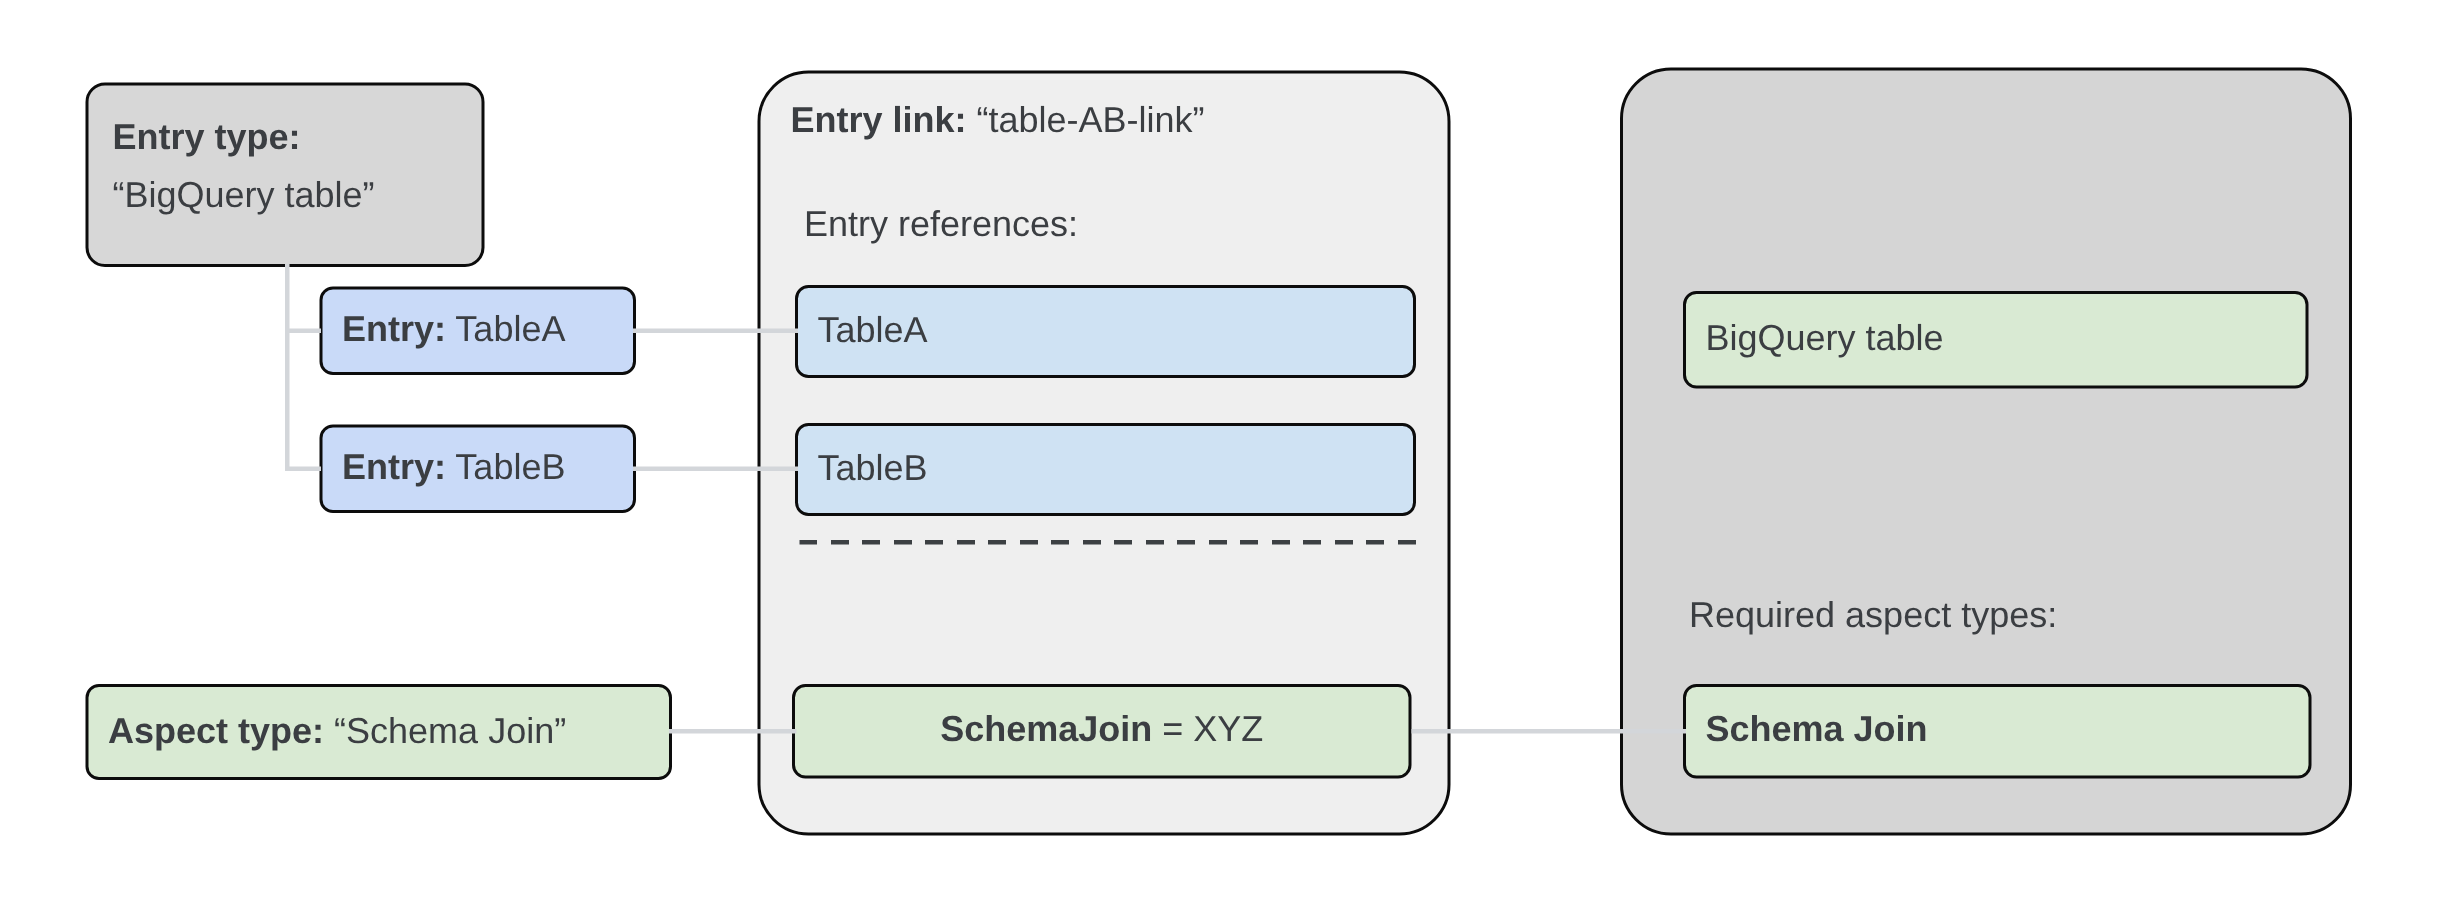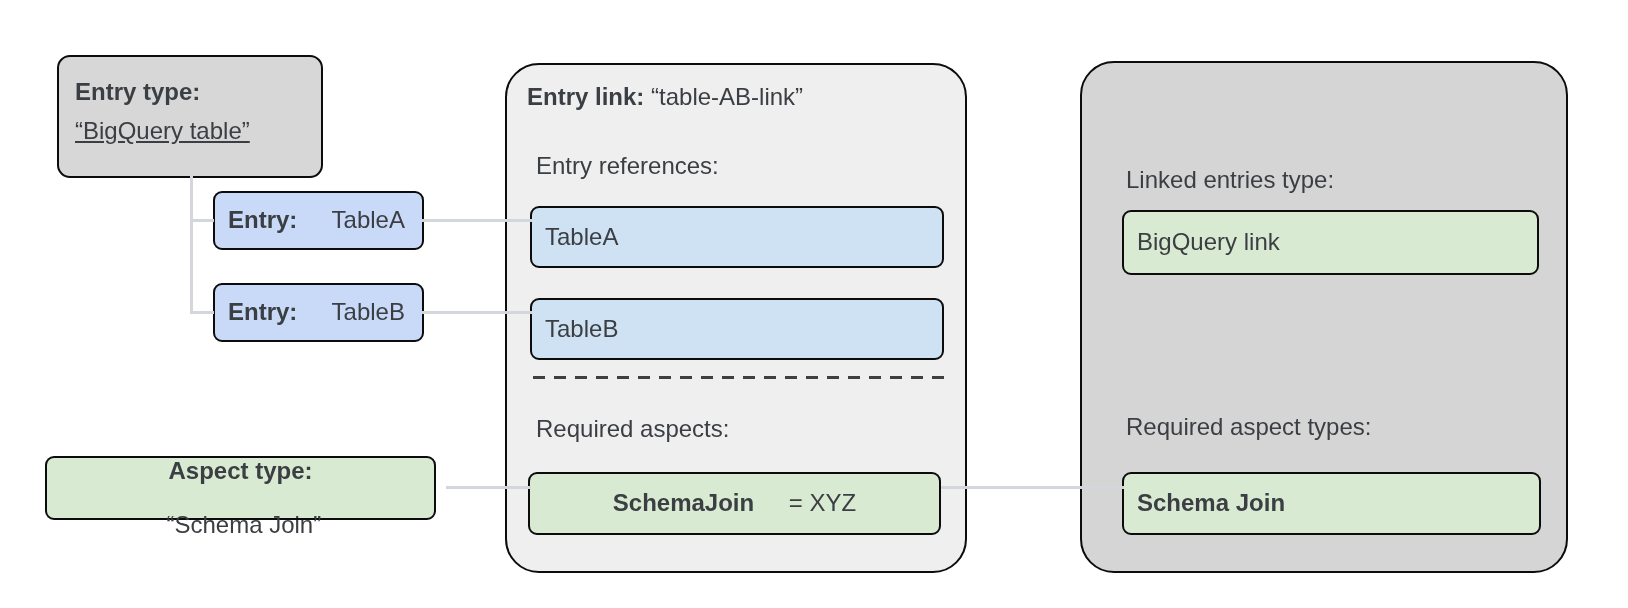--- a/index.html
+++ b/index.html
@@ -21,54 +21,52 @@
 
   
   .box{
     position:absolute;
     border:2.5px solid var(--border,#0c0c0c);
     border-radius:9px;
     display:flex;align-items:center;
     padding:0 13px;
     z-index:2;
     line-height:1.1;
-    gap:28px;
   }
   .blue-entry{background:var(--blue-entry,#c9daf8);}
   .blue-ref{background:var(--blue-reference,#cfe2f3);}
   .green{background:var(--green-aspect,#d9ead3);}
 
   
   #box-entry-type{
     position:absolute;left:57px;top:55px;width:266px;height:123px;
     background:var(--gray-box,#d7d7d7);
     border:2.5px solid var(--border,#0c0c0c);
     border-radius:13px;
     padding:15px 16px;line-height:39px;z-index:2;
   }
-  #box-entry-type .line2{display:block;text-decoration:underline;}
+  #box-entry-type .line2{display:block;}
   #box-entry-a{left:213px;top:191px;width:211px;height:59px;}
   #box-entry-b{left:213px;top:283px;width:211px;height:59px;}
-  #box-aspect-type{left:45px;top:456px;width:391px;height:64px;flex-direction:column;}
+  #box-aspect-type{left:57px;top:456px;width:391px;height:64px;}
 
   #conn-trunk{left:190px;top:176px;width:3px;height:138px;}
   #conn-branch-a{left:190px;top:219px;width:24px;height:3px;}
   #conn-branch-b{left:190px;top:311px;width:24px;height:3px;}
   #conn-entry-a{left:422px;top:219px;width:110px;height:3px;}
   #conn-entry-b{left:422px;top:311px;width:110px;height:3px;}
   #conn-aspect{left:446px;top:486px;width:85px;height:3px;}
   #conn-schema{left:941px;top:486px;width:183px;height:3px;}
 
   
   .panel{
     position:absolute;
     border:2.5px solid var(--border,#0c0c0c);
     border-radius:34px;
     z-index:1;
-    margin-top:16px;
   }
   #panel-entry-link{left:505px;top:47px;width:462px;height:510px;background:var(--light-panel,#efefef);}
   #panel-entry-link-type{left:1080px;top:45px;width:488px;height:512px;background:var(--gray-panel,#d5d5d5);}
 
   .panel-title{position:absolute;line-height:36px;}
   .panel-label{position:absolute;line-height:34px;}
 
   #panel-entry-link .panel-title{left:20px;top:14px;}
   #label-references{left:29px;top:84px;}
   #box-ref-a{left:23px;top:141px;width:414px;height:62px;}
@@ -124,31 +122,29 @@
       <span class="b">Entry link:</span><span> “table-AB-link”</span>
     </div>
     <div class="panel-label" id="label-references">Entry references:</div>
     <div class="box blue-ref" id="box-ref-a">
       <span>TableA</span>
     </div>
     <div class="box blue-ref" id="box-ref-b">
       <span>TableB</span>
     </div>
     <div id="dashed-sep"></div>
-    <div class="panel-label" id="label-aspects">Required aspects:</div>
     <div class="box green" id="box-aspect-value">
       <span class="b">SchemaJoin</span>
         <span> = XYZ</span>
     </div>
   </div>
 
   <div class="panel" id="panel-entry-link-type">
-    <div class="panel-label" id="label-linked">Linked entries type:</div>
     <div class="box green" id="box-linked-type">
-      <span>BigQuery link</span>
+      <span>BigQuery table</span>
     </div>
     <div class="panel-label" id="label-required-types">Required aspect types:</div>
     <div class="box green" id="box-required-type">
       <span class="b">Schema Join</span>
     </div>
   </div>
 
 </div>
 
 </body></html>

